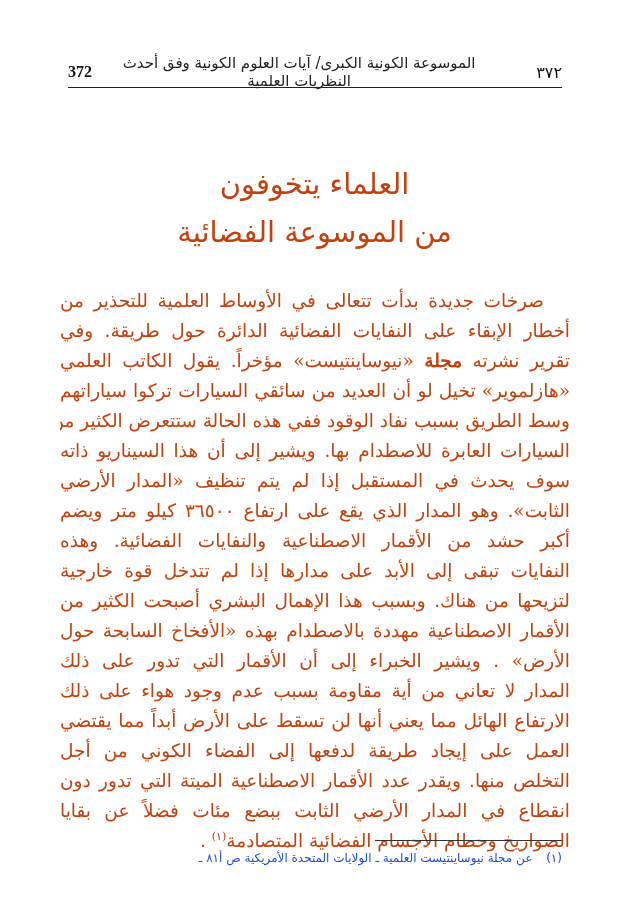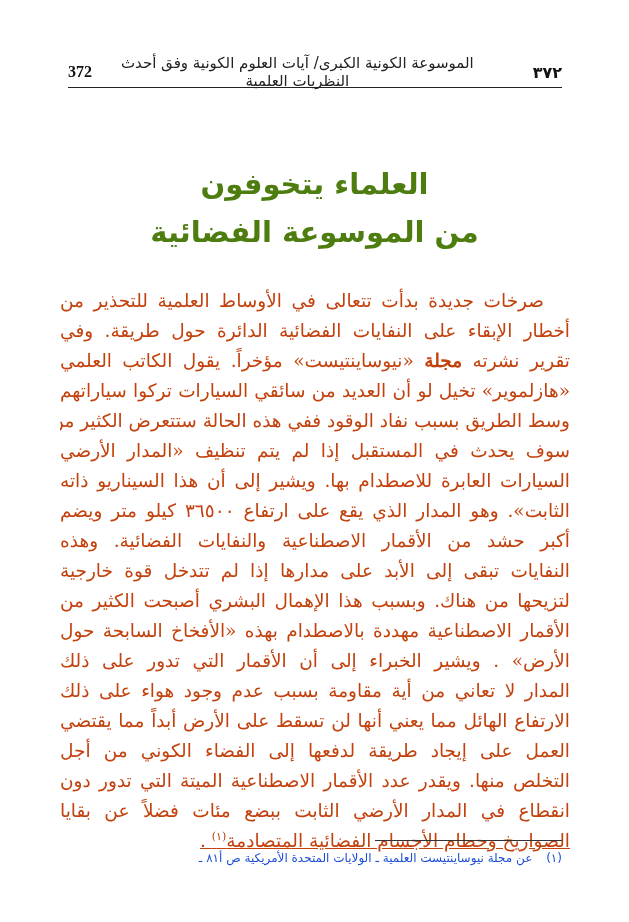--- a/index.html
+++ b/index.html
@@ -41,21 +41,21 @@
       border-top: 1.5px solid #222;
     }
     .page-num-latin {
       font-family: "Liberation Serif", serif;
       font-weight: bold;
       font-size: 16px;
       color: #111;
     }
     .page-num-arabic {
       font-family: "DejaVu Sans", sans-serif;
-      font-weight: bold;
+      font-weight: normal;
       font-size: 16px;
       color: #111;
       direction: rtl;
       text-align: center;
     }
     .running-title {
       font-family: "DejaVu Sans", sans-serif;
       font-size: 15px;
       color: #222;
       direction: rtl;
@@ -64,24 +64,24 @@
       padding: 0 40px 0 10px;
     }
     .chapter-title {
       position: absolute;
       left: 0;
       top: 160px;
       width: 629px;
       text-align: center;
       direction: rtl;
       font-family: "DejaVu Sans", sans-serif;
-      font-weight: bold;
+      font-weight: normal;
       font-size: 29px;
       line-height: 48px;
-      color: #4d7c0f;
+      color: #c2410c;
     }
     .chapter-title div { display: block; }
     .body-text {
       position: absolute;
       left: 60px;
       top: 286px;
       width: 510px;
       direction: rtl;
       text-align: justify;
       text-align-last: right;
@@ -92,21 +92,21 @@
     }
     .body-text .line {
       display: block;
       height: 30px;
       white-space: nowrap;
       overflow: hidden;
       text-align: justify;
       text-align-last: justify;
     }
     .body-text .line.first { padding-right: 26px; }
-    .body-text .line.last { text-align-last: right; text-decoration: underline; }
+    .body-text .line.last { text-align-last: right; }
     .bold { font-weight: bold; }
     .sup { font-size: 11px; vertical-align: super; line-height: 0; }
     .footnote-rule {
       position: absolute;
       left: 375px;
       top: 840px;
       width: 187px;
       height: 0;
       border-top: 1px solid #333;
     }
@@ -140,22 +140,22 @@
     <div>العلماء يتخوفون</div>
     <div>من الموسوعة الفضائية</div>
   </div>
 
   <div class="body-text">
     <span class="line first">صرخات جديدة بدأت تتعالى في الأوساط العلمية للتحذير من</span>
     <span class="line">أخطار الإبقاء على النفايات الفضائية الدائرة حول طريقة. وفي</span>
     <span class="line"><span>تقرير نشرته</span> <span class="bold">مجلة</span> <span>«نيوساينتيست» مؤخراً. يقول الكاتب العلمي</span></span>
     <span class="line">«هازلموير» تخيل لو أن العديد من سائقي السيارات تركوا سياراتهم</span>
     <span class="line">وسط الطريق بسبب نفاد الوقود ففي هذه الحالة ستتعرض الكثير من</span>
+    <span class="line">السيارات العابرة للاصطدام بها. ويشير إلى أن هذا السيناريو ذاته</span>
     <span class="line">سوف يحدث في المستقبل إذا لم يتم تنظيف «المدار الأرضي</span>
-    <span class="line">السيارات العابرة للاصطدام بها. ويشير إلى أن هذا السيناريو ذاته</span>
     <span class="line">الثابت». وهو المدار الذي يقع على ارتفاع ٣٦٥٠٠ كيلو متر ويضم</span>
     <span class="line">أكبر حشد من الأقمار الاصطناعية والنفايات الفضائية. وهذه</span>
     <span class="line">النفايات تبقى إلى الأبد على مدارها إذا لم تتدخل قوة خارجية</span>
     <span class="line">لتزيحها من هناك. وبسبب هذا الإهمال البشري أصبحت الكثير من</span>
     <span class="line">الأقمار الاصطناعية مهددة بالاصطدام بهذه «الأفخاخ السابحة حول</span>
     <span class="line">الأرض» . ويشير الخبراء إلى أن الأقمار التي تدور على ذلك</span>
     <span class="line">المدار لا تعاني من أية مقاومة بسبب عدم وجود هواء على ذلك</span>
     <span class="line">الارتفاع الهائل مما يعني أنها لن تسقط على الأرض أبداً مما يقتضي</span>
     <span class="line">العمل على إيجاد طريقة لدفعها إلى الفضاء الكوني من أجل</span>
     <span class="line">التخلص منها. ويقدر عدد الأقمار الاصطناعية الميتة التي تدور دون</span>

